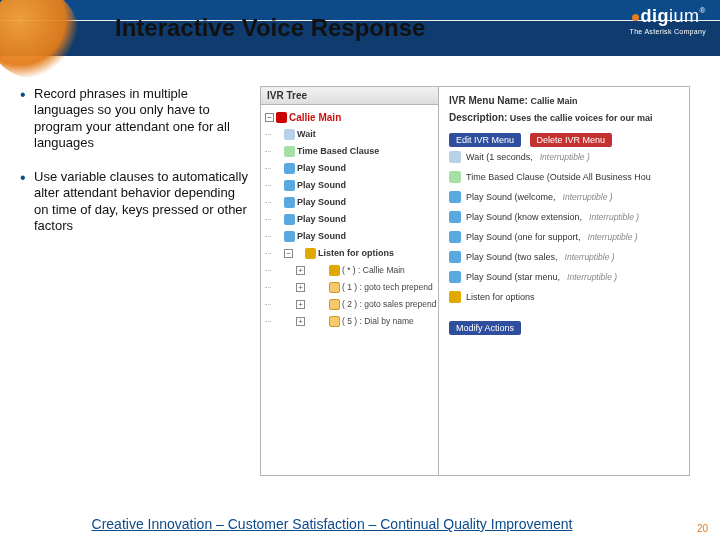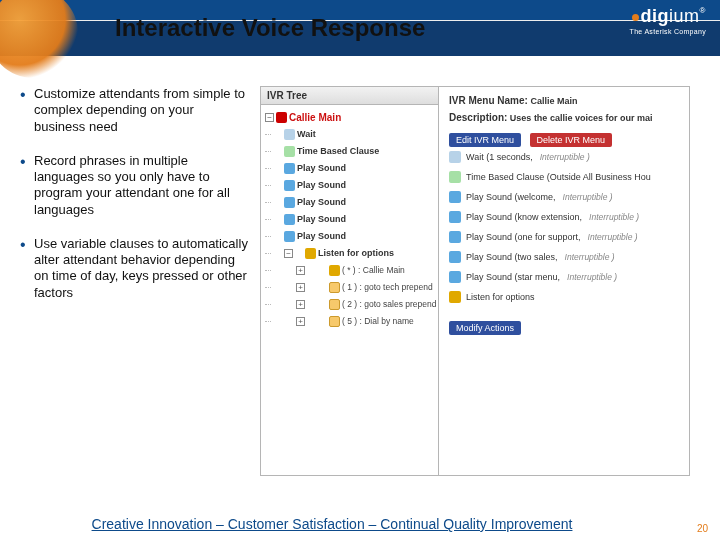--- a/index.html
+++ b/index.html
@@ -66,23 +66,20 @@
   <div class="logo">
     <div class="brand"><span class="dot"></span><b>dig</b><span>ium</span><span class="reg">®</span></div>
     <div class="sub">The Asterisk Company</div>
   </div>
 </div>
 
 <div class="content">
   <div class="left">
     <ul>
       <li>
-          <span>Customize attendants from simple to complex depending on your business need</span>
-        </li>
-      <li>
           <span>Record phrases in multiple languages so you only have to program your attendant one for all languages</span>
         </li>
       <li>
           <span>Use variable clauses to automatically alter attendant behavior depending on time of day, keys pressed or other factors</span>
         </li>
     </ul>
   </div>
   <div class="right">
     <div class="app">
       <div class="panes">

